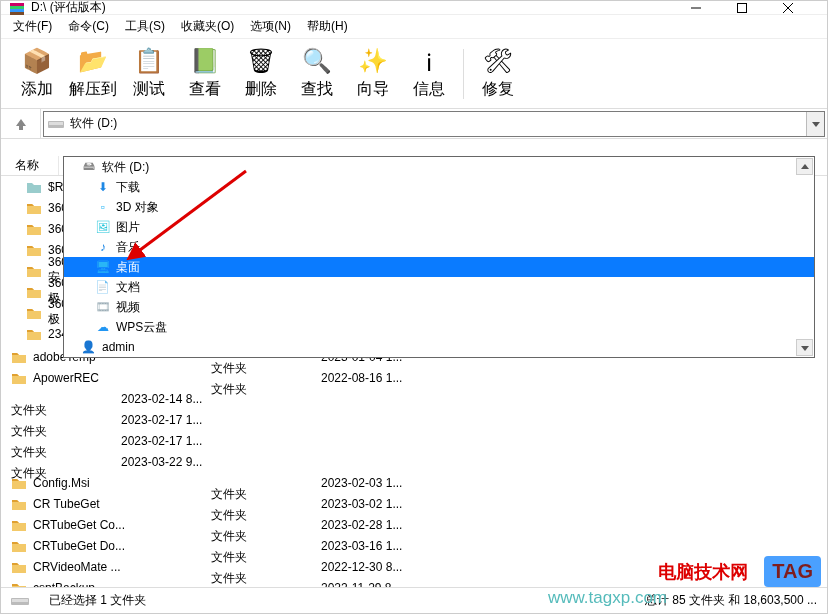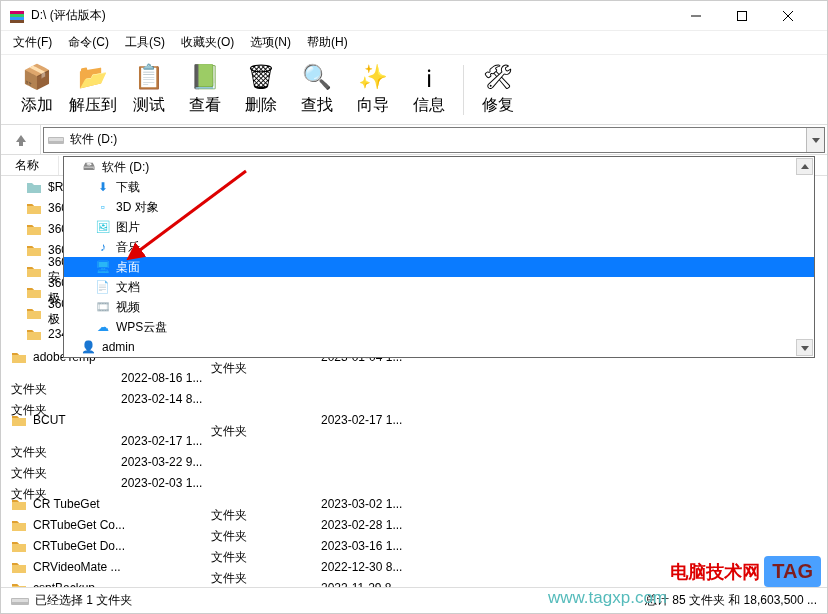--- a/index.html
+++ b/index.html
@@ -1,18 +1,18 @@
 <!DOCTYPE html>
 <html><head>
   <meta charset="utf-8">
   <style>
     * { margin:0; padding:0; box-sizing:border-box; }
     body { font-family:"Microsoft YaHei","SimSun",sans-serif; font-size:12px; background:#fff; color:#000; width:828px; height:614px; position:relative; overflow:hidden; border:1px solid #ccc;}
     
-    .titlebar { height:30px; display:flex; align-items:center; padding:0 16px 0 8px; border-bottom:1px solid #eee;}
+    .titlebar { height:14px; display:flex; align-items:center; padding:0 16px 0 8px; border-bottom:1px solid #eee;}
     .titlebar-icon { width:16px; height:16px; margin-right:6px; display:flex; align-items:center; justify-content:center; }
     .titlebar-text { flex:1; font-size:12px; }
     .win-btn { width:46px; height:30px; display:flex; align-items:center; justify-content:center; }
     
     .menubar { height:24px; display:flex; align-items:center; padding:0 4px; border-bottom:1px solid #eee;}
     .menuitem { padding:3px 8px; }
     
     .toolbar { height:70px; display:flex; align-items:flex-start; padding:4px 8px 0 8px; border-bottom:1px solid #ddd; }
     .tool { width:56px; height:64px; display:flex; flex-direction:column; align-items:center; justify-content:flex-start; gap:2px;}
     .tool-icon { width:32px; height:32px; display:flex; align-items:center; justify-content:center; font-size:24px; margin-top:2px;}
@@ -46,21 +46,21 @@
     .fcell.date { width:160px; }
     .folder-icon { width:16px; height:16px; margin-right:6px; display:flex; align-items:center; justify-content:center; }
     
     .leftrows { position:absolute; left:15px; top:175px; width:62px; bottom:345px; }
     .leftrows .frow { width:100%; }
     
     .status { position:absolute; left:0; right:0; bottom:0; height:26px; border-top:1px solid #ddd; display:flex; align-items:center; padding:0 10px; justify-content:space-between; background:#fff;}
     
     .arrow-svg { position:absolute; left:65px; top:160px; z-index:20; pointer-events:none; }
     
-    .watermark { position:absolute; right:6px; bottom:26px; z-index:20; display:flex; align-items:center; gap:4px;}
+    .watermark { position:absolute; right:6px; bottom:26px; z-index:20; display:flex; align-items:center; gap:16px;}
     .watermark .txt { color:#d00; font-size:18px; font-weight:bold; }
     .watermark .tag { background:#4aa0ff; color:#7f1d1d; font-weight:bold; font-size:20px; padding:4px 8px; border-radius:4px;}
     .wm-url { position:absolute; right:160px; bottom:5px; color:#5bb; font-size:17px; z-index:20;}
     
     .fold{fill:#f3c969;}
     .told{fill:#e0a030;}
   </style>
 </head>
 <body>
 
@@ -304,49 +304,58 @@
             <path class="fold" d="M1 3 L6 3 L8 5 L15 5 L15 13 L1 13 Z"></path>
             <path class="told" d="M1 3 L6 3 L8 5 L1 5 Z"></path>
           </svg>
         </span>
         <span>adobeTemp</span>
       </div>
       <div class="fcell type">文件夹</div>
       <div class="fcell date">2023-01-04 1...</div>
     </div>
     <div class="frow">
+      <div class="fcell name">
+        <span class="folder-icon">
+          <svg width="16" height="14">
+            <path class="fold" d="M1 3 L6 3 L8 5 L15 5 L15 13 L1 13 Z"></path>
+            <path class="told" d="M1 3 L6 3 L8 5 L1 5 Z"></path>
+          </svg>
+        </span>
+        <span>ApowerREC</span>
+      </div>
       <div class="fcell type">文件夹</div>
       <div class="fcell date">2022-08-16 1...</div>
     </div>
     <div class="frow">
       <div class="fcell type">文件夹</div>
       <div class="fcell date">2023-02-14 8...</div>
     </div>
     <div class="frow">
-      <div class="fcell name">
-        <span class="folder-icon">
-          <svg width="16" height="14">
-            <path class="fold" d="M1 3 L6 3 L8 5 L15 5 L15 13 L1 13 Z"></path>
-            <path class="told" d="M1 3 L6 3 L8 5 L1 5 Z"></path>
-          </svg>
-        </span>
-        <span>BCUT</span>
-      </div>
       <div class="fcell type">文件夹</div>
       <div class="fcell date">2023-02-17 1...</div>
     </div>
     <div class="frow">
       <div class="fcell type">文件夹</div>
       <div class="fcell date">2023-02-17 1...</div>
     </div>
     <div class="frow">
       <div class="fcell type">文件夹</div>
       <div class="fcell date">2023-03-22 9...</div>
     </div>
     <div class="frow">
+      <div class="fcell name">
+        <span class="folder-icon">
+          <svg width="16" height="14">
+            <path class="fold" d="M1 3 L6 3 L8 5 L15 5 L15 13 L1 13 Z"></path>
+            <path class="told" d="M1 3 L6 3 L8 5 L1 5 Z"></path>
+          </svg>
+        </span>
+        <span>Config.Msi</span>
+      </div>
       <div class="fcell type">文件夹</div>
       <div class="fcell date">2023-02-03 1...</div>
     </div>
     <div class="frow">
       <div class="fcell name">
         <span class="folder-icon">
           <svg width="16" height="14">
             <path class="fold" d="M1 3 L6 3 L8 5 L15 5 L15 13 L1 13 Z"></path>
             <path class="told" d="M1 3 L6 3 L8 5 L1 5 Z"></path>
           </svg>
@@ -404,21 +413,21 @@
           </svg>
         </span>
         <span>csptBackup</span>
       </div>
       <div class="fcell type">文件夹</div>
       <div class="fcell date">2022-11-29 8...</div>
     </div>
   </div>
 
 <div class="status">
-  <div style="display:flex;align-items:center;gap:6px;">
+  <div style="display:flex;align-items:center;gap:20px;">
     <svg width="18" height="10">
         <rect x="0" y="2" width="18" height="7" rx="1" fill="#bbb"></rect>
         <rect x="1" y="3" width="16" height="3" fill="#ddd"></rect>
       </svg>
     <span>已经选择 1 文件夹</span>
   </div>
   <span>总计 85 文件夹 和 18,603,500 ...</span>
 </div>
 
 <svg class="arrow-svg" width="190" height="110">

